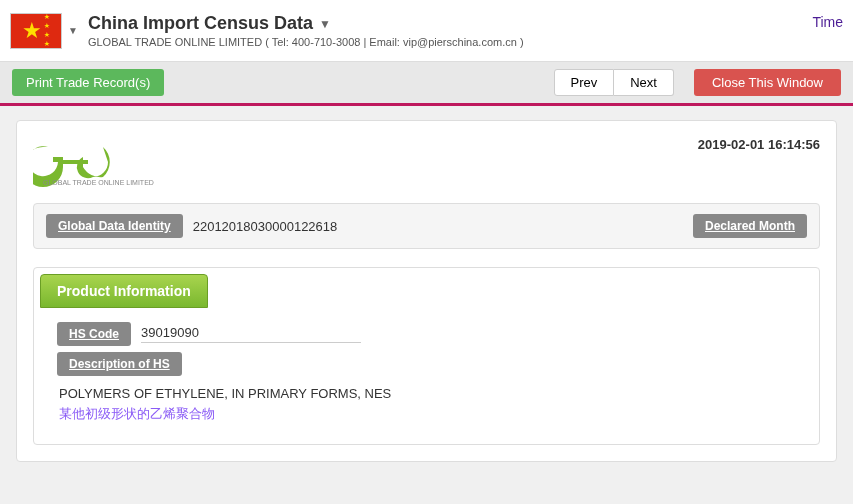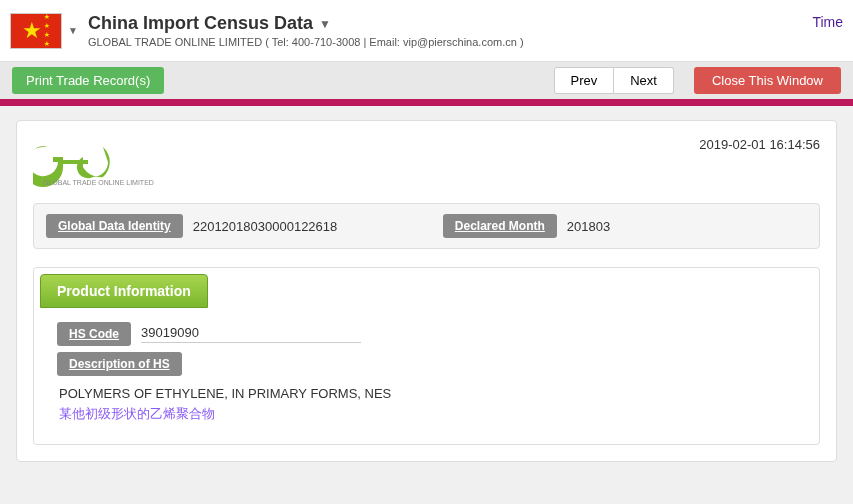--- a/index.html
+++ b/index.html
@@ -70,21 +70,21 @@
       margin-left: auto;
       font-size: 14px;
       color: #4c1d95;
       align-self: flex-start;
       padding-top: 8px;
     }
 
     
     .toolbar {
       background: #e8e8e8;
-      border-bottom: 7px solid #be185d;
+      border-bottom: 3px solid #be185d;
       padding: 8px 12px;
       display: flex;
       align-items: center;
       gap: 8px;
       height: 44px;
     }
     .btn-print {
       background: #5cb85c;
       color: #fff;
       border: none;
@@ -145,20 +145,21 @@
       flex-direction: column;
       align-items: center;
     }
     .logo-graphic {
       width: 130px;
       height: 50px;
     }
     .timestamp {
       font-size: 13px;
       color: #333;
+      font-weight: bold;
     }
 
     
     .identity-row {
       display: flex;
       align-items: center;
       gap: 10px;
       background: #f5f5f5;
       border: 1px solid #ddd;
       border-radius: 4px;
@@ -289,21 +290,20 @@
           <text x="10" y="48" font-size="7" fill="#888" font-family="Arial">GLOBAL TRADE ONLINE LIMITED</text>
         </svg>
       </div>
       <div class="timestamp">2019-02-01 16:14:56</div>
     </div>
 
     <div class="identity-row">
       <span class="field-label">Global Data Identity</span>
       <span class="field-value">22012018030000122618</span>
       <span class="field-label">Declared Month</span>
-      <span class="field-value">201803</span>
     </div>
 
     <div class="product-section">
       <div class="section-title-bar">Product Information</div>
       <div class="section-content">
 
         <div class="hs-row">
           <span class="field-label">HS Code</span>
           <span class="hs-value">39019090</span>
         </div>

